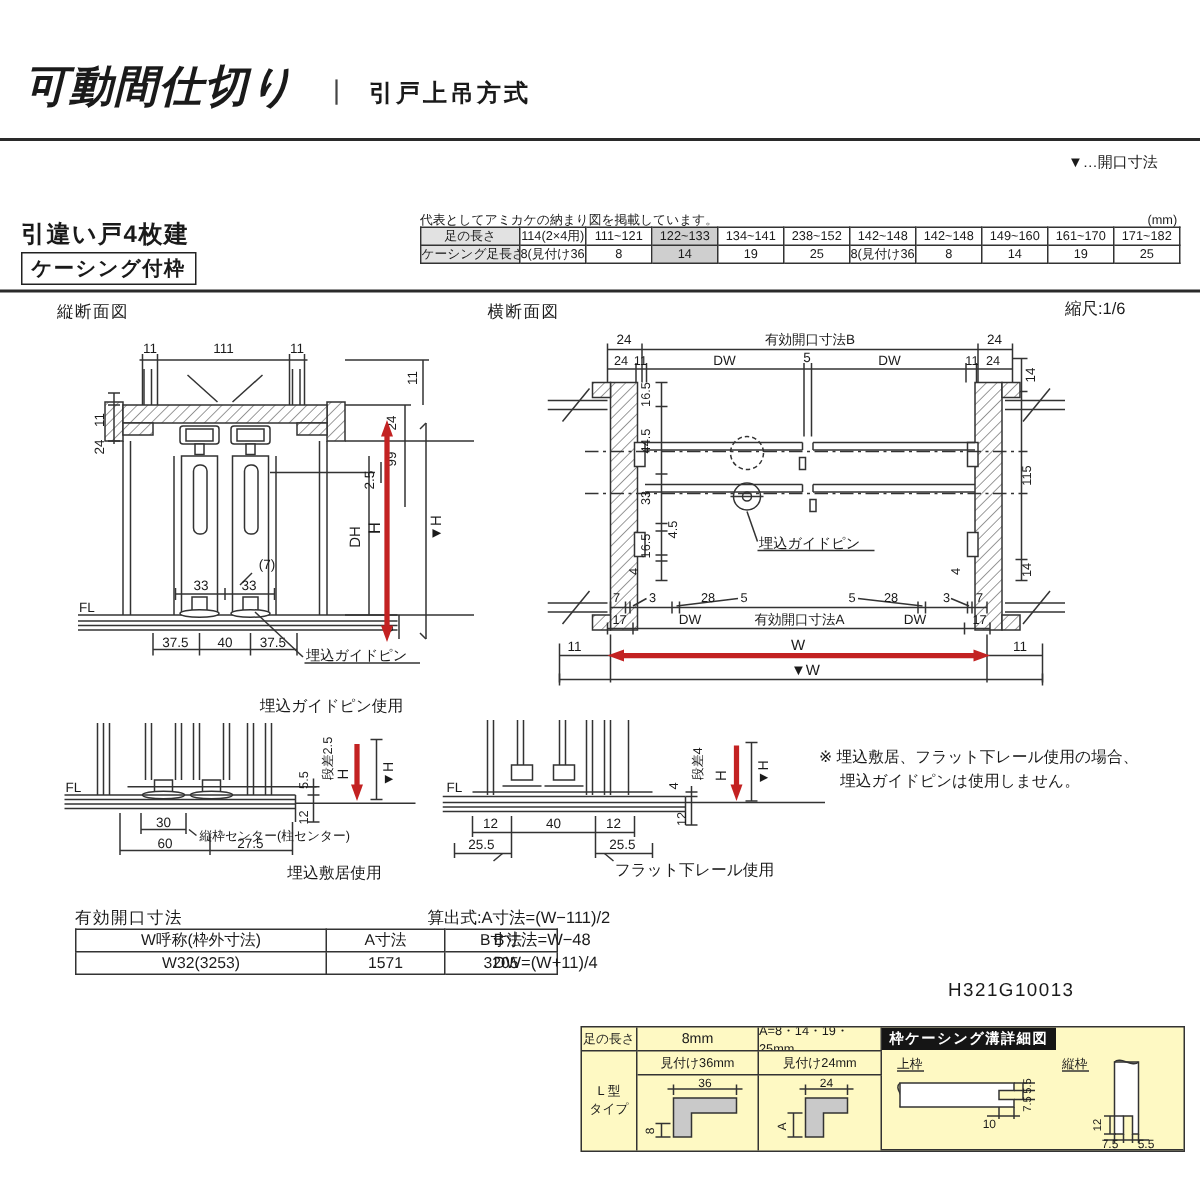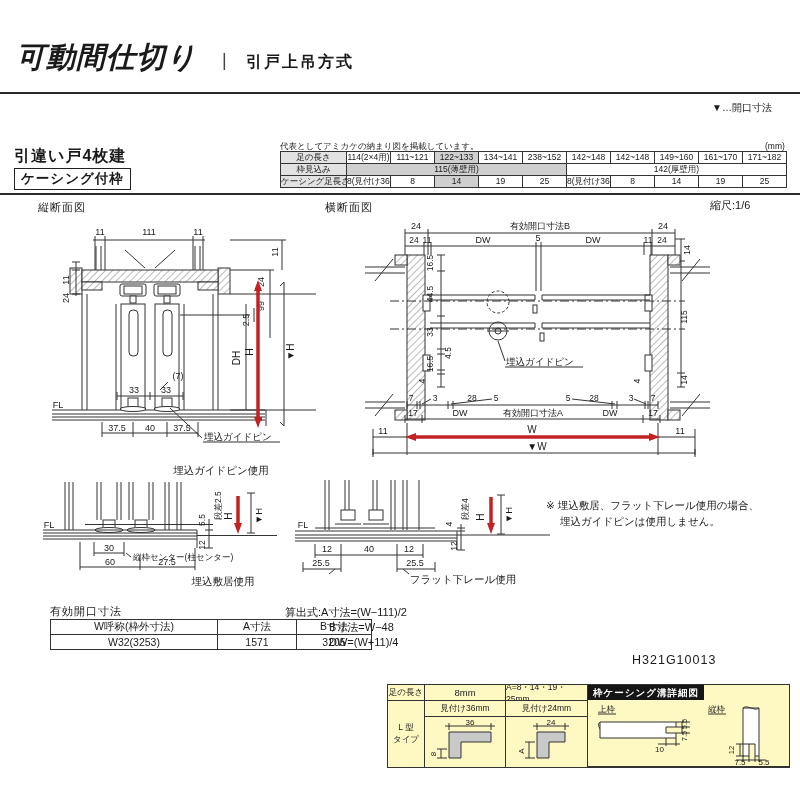--- a/index.html
+++ b/index.html
@@ -72,25 +72,20 @@
         <td class="shade">122~133</td>
         <td>134~141</td>
         <td>238~152</td>
         <td>142~148</td>
         <td>142~148</td>
         <td>149~160</td>
         <td>161~170</td>
         <td>171~182</td>
       </tr>
       <tr>
-        <td class="hd">枠見込み</td>
-        <td colspan="5" class="shade">115(薄壁用)</td>
-        <td colspan="5">142(厚壁用)</td>
-      </tr>
-      <tr>
         <td class="hd">ケーシング足長さ</td>
         <td>8(見付け36)</td>
         <td>8</td>
         <td class="shade">14</td>
         <td>19</td>
         <td>25</td>
         <td>8(見付け36)</td>
         <td>8</td>
         <td>14</td>
         <td>19</td>

